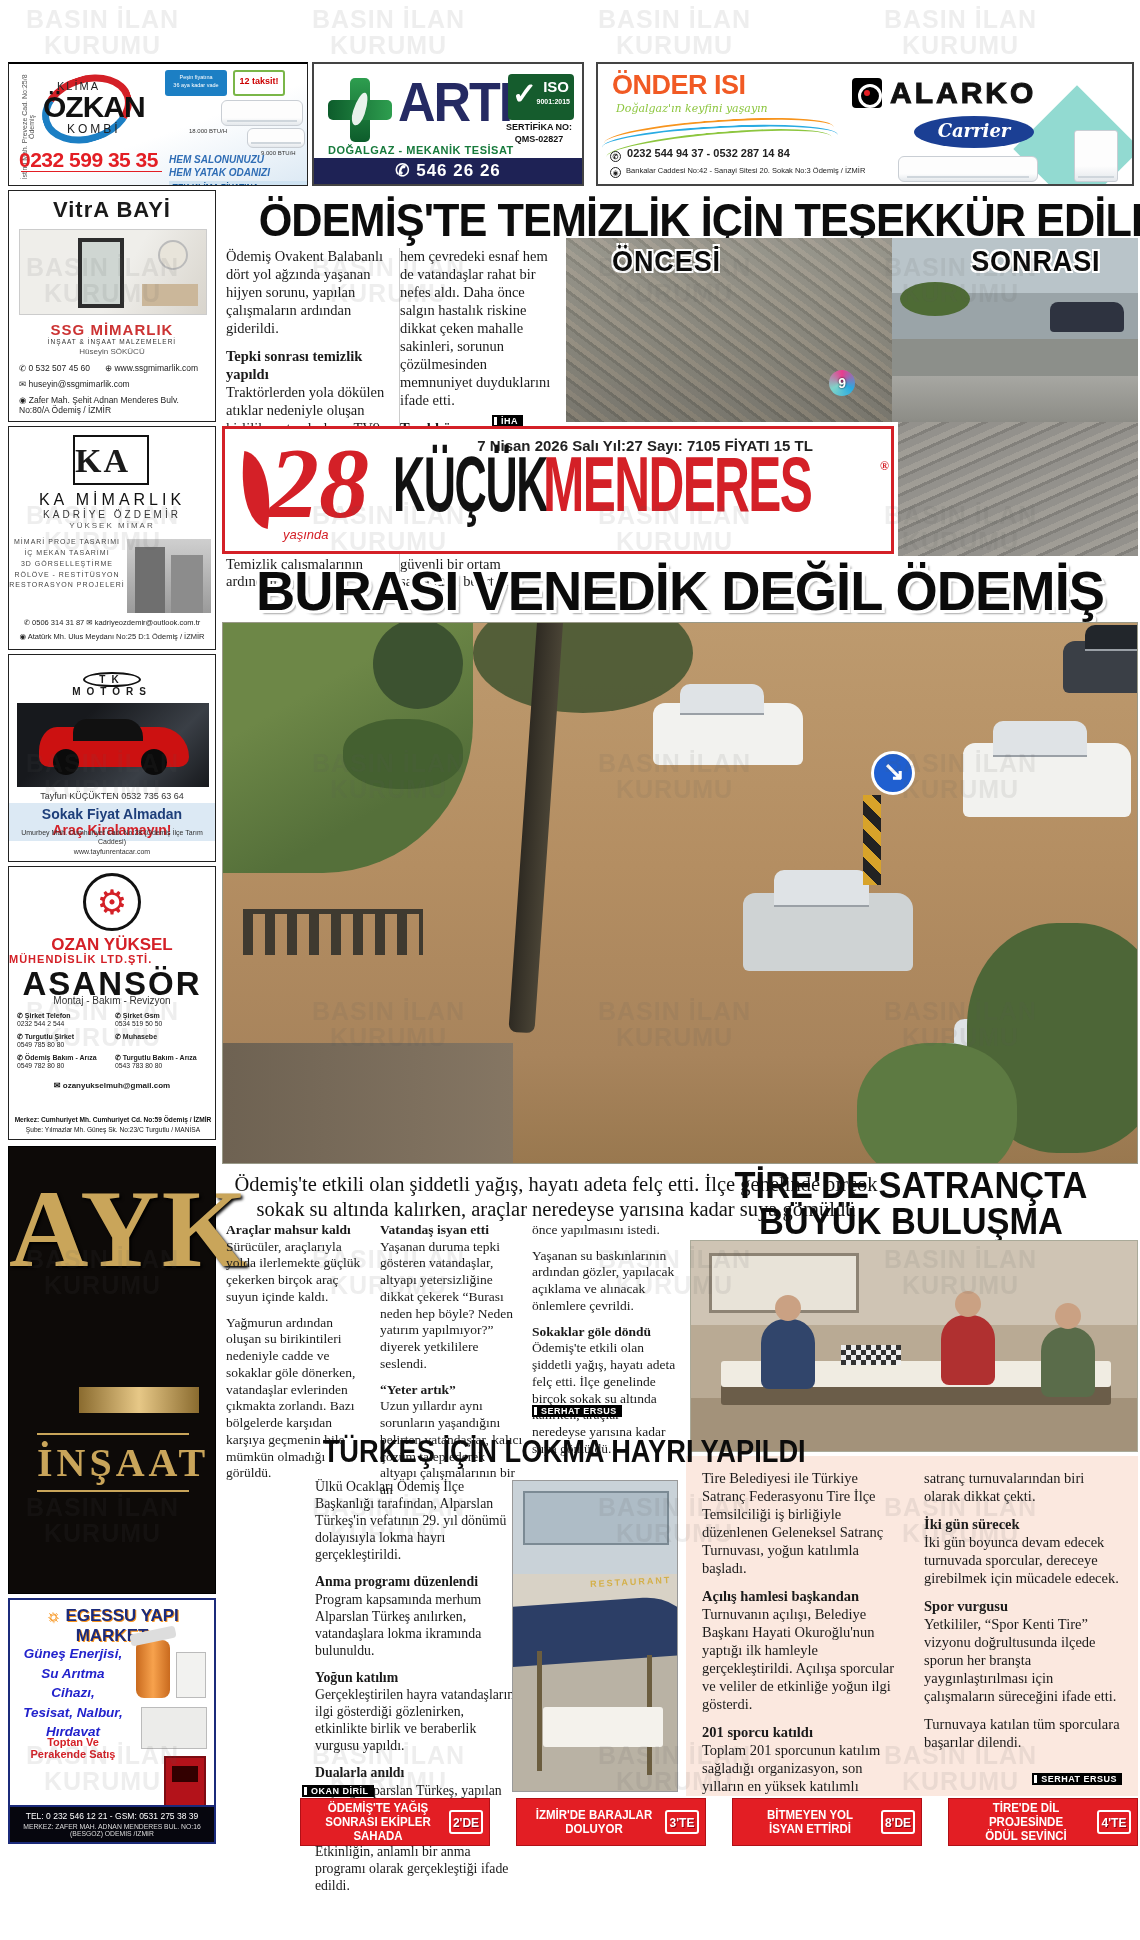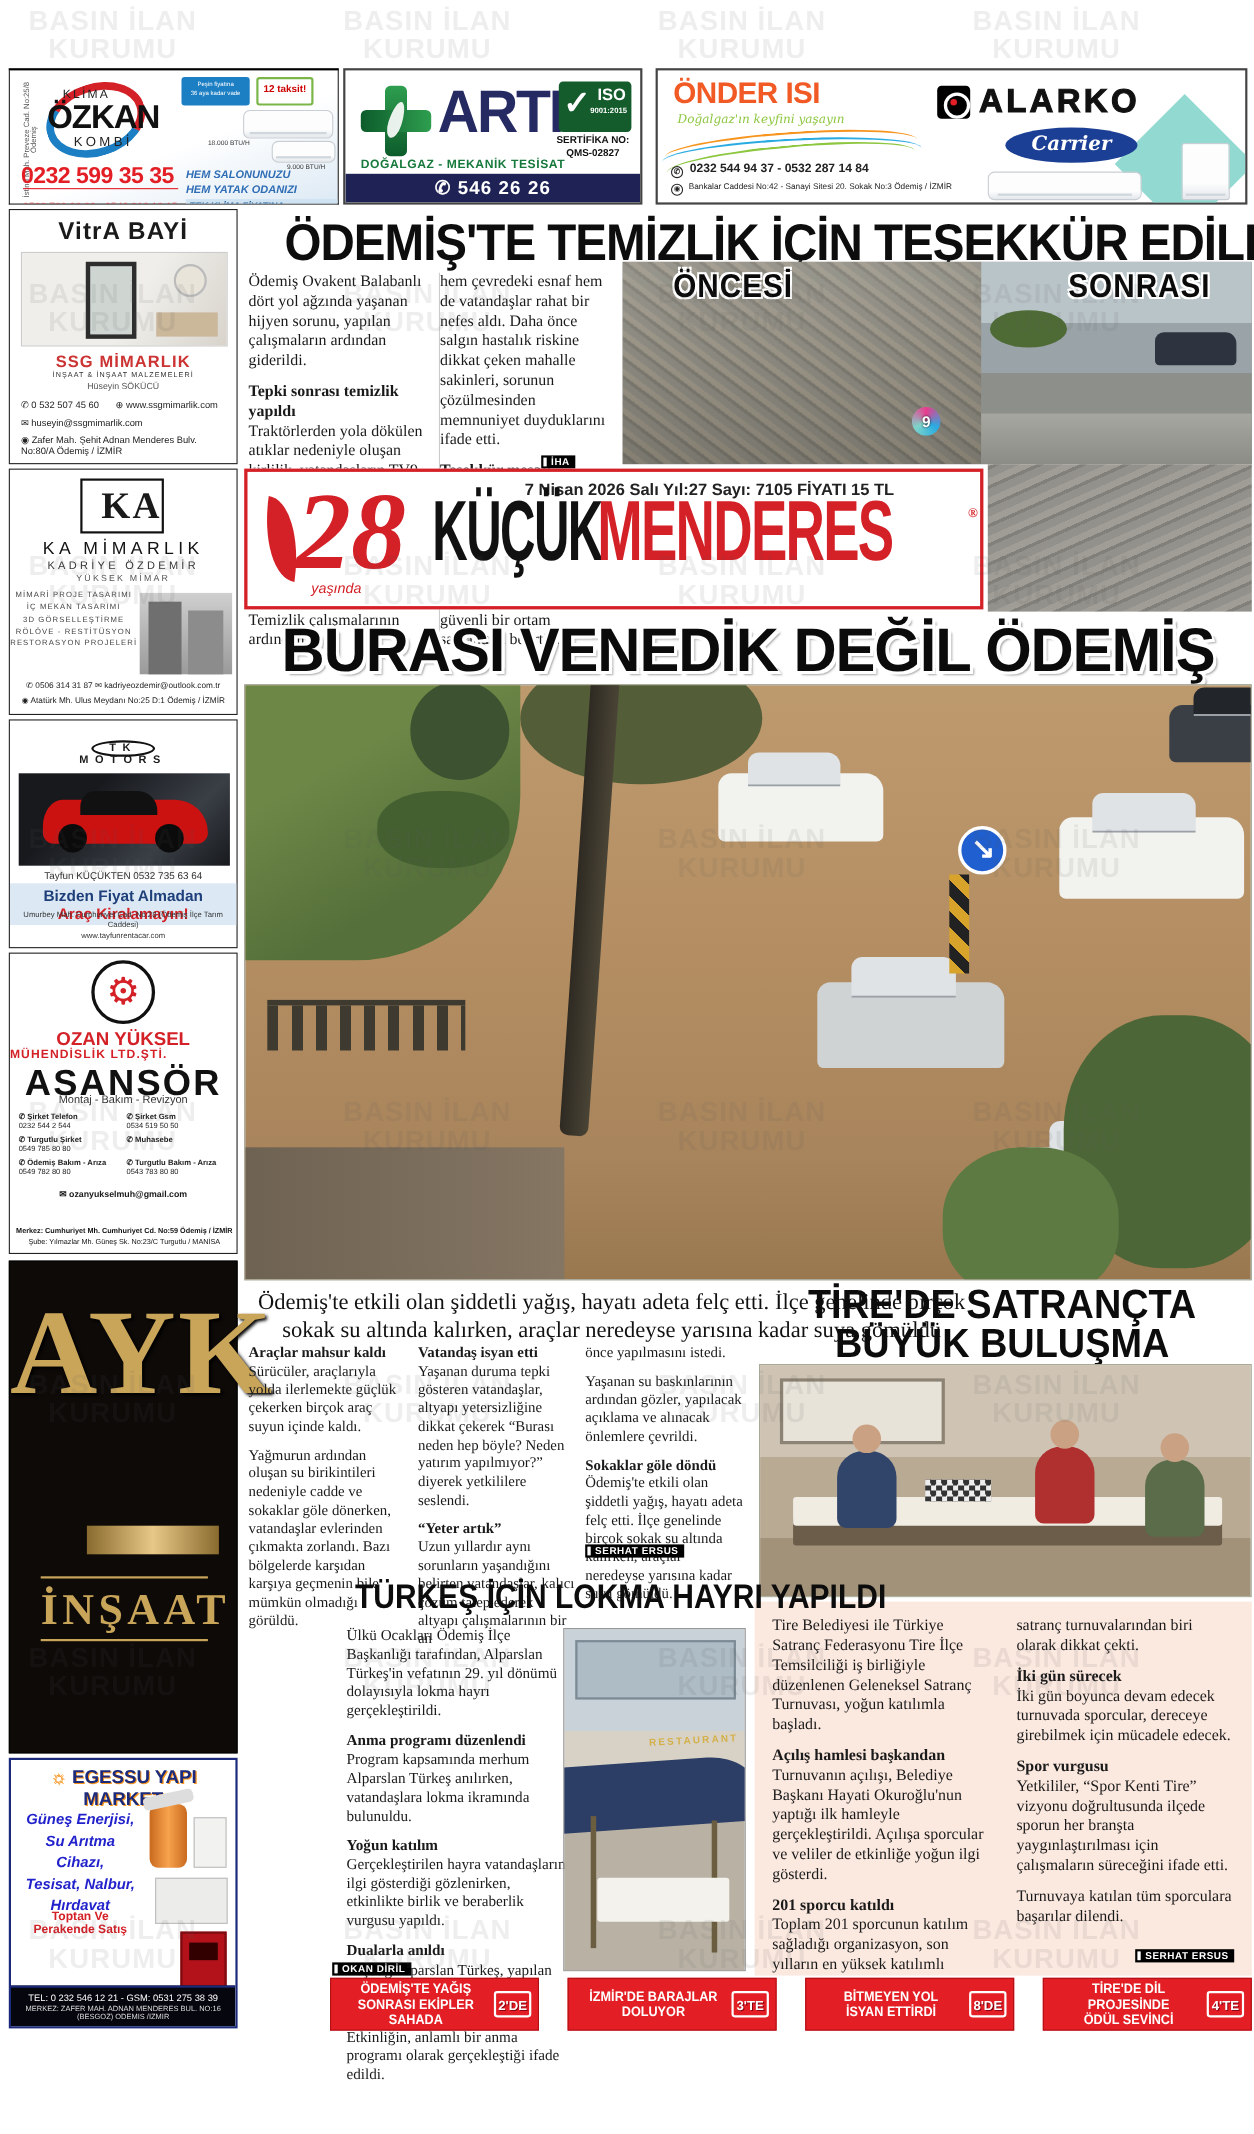--- a/index.html
+++ b/index.html
@@ -85,21 +85,21 @@
                  background:linear-gradient(120deg,#efeeea 55%,#d8d4cc 100%); border:1px solid #ccc;}
   .vitra-photo .frame { position:absolute; left:58px; top:8px; width:46px; height:70px; border:4px solid #2d2d2d; background:#cfd6d2;}
   .vitra-photo .mirror { position:absolute; right:18px; top:10px; width:30px; height:30px; border-radius:50%; background:#e8e4da; border:2px solid #bbb;}
   .vitra-photo .vanity { position:absolute; right:8px; bottom:8px; width:56px; height:22px; background:#cbb79a;}
   .ssg-name { position:absolute; left:0; top:130px; width:100%; text-align:center; color:#c33; font-family:"Liberation Sans",sans-serif; font-weight:bold; font-size:15px; letter-spacing:1px;}
   .ssg-sub { position:absolute; left:0; top:147px; width:100%; text-align:center; font-family:"Liberation Sans",sans-serif; font-size:6.5px; color:#333; letter-spacing:1px;}
   .ssg-person { position:absolute; left:0; top:156px; width:100%; text-align:center; font-family:"Liberation Sans",sans-serif; font-size:8px; color:#555;}
   .contact-line { position:absolute; left:10px; width:190px; font-family:"Liberation Sans",sans-serif; font-size:8.5px; color:#222; }
 
   .ka { left:8px; top:426px; width:208px; height:224px; }
-  .ka-mono { position:absolute; left:64px; top:8px; width:76px; height:50px; border:2px solid #111; text-align:right;
+  .ka-mono { position:absolute; left:64px; top:8px; width:76px; height:50px; border:2px solid #111; text-align:left;
              font-family:"Liberation Serif",serif; font-weight:bold; font-size:34px; line-height:48px; letter-spacing:2px;}
   .ka-name { position:absolute; top:64px; width:100%; text-align:center; font-family:"Liberation Sans",sans-serif; font-size:16px; letter-spacing:4px; color:#111;}
   .ka-person { position:absolute; top:82px; width:100%; text-align:center; font-family:"Liberation Sans",sans-serif; font-size:10px; letter-spacing:3px; color:#333;}
   .ka-title { position:absolute; top:94px; width:100%; text-align:center; font-family:"Liberation Sans",sans-serif; font-size:8px; letter-spacing:2px; color:#555;}
   .ka-serv { position:absolute; top:110px; width:100%; text-align:center; font-family:"Liberation Sans",sans-serif; font-size:7px; color:#444; line-height:1.55; letter-spacing:1px;}
   .ka-build { position:absolute; left:118px; top:112px; width:84px; height:74px; background:linear-gradient(180deg,#cfcfcf,#9a9a9a); }
   .ka-build::before { content:""; position:absolute; left:8px; top:8px; width:30px; height:66px; background:#6f6f6f; }
   .ka-build::after { content:""; position:absolute; left:44px; top:16px; width:32px; height:58px; background:#8c8c8c; }
   .ka-foot { position:absolute; left:0; bottom:22px; width:100%; text-align:center; font-family:"Liberation Sans",sans-serif; font-size:7.5px; color:#222;}
   .ka-foot2 { position:absolute; left:0; bottom:8px; width:100%; text-align:center; font-family:"Liberation Sans",sans-serif; font-size:7.5px; color:#222;}
@@ -428,21 +428,21 @@
 <div class="adbox tk">
   <div class="tk-logo">
     <span style="display:inline;border:2px solid #111;border-radius:50%;padding:0 14px;">TK</span>
     <span>MOTORS</span>
   </div>
   <div class="tk-photo">
       <div class="tk-car"></div>
     </div>
   <div class="tk-person">Tayfun KÜÇÜKTEN  0532 735 63 64</div>
   <div class="tk-slogan">
-    <span>Bizden Fiyat Almadan</span><br>
+    <span>Sokak Fiyat Almadan</span><br>
     <span class="red">Araç Kiralamayın!</span>
   </div>
   <div class="tk-adr">
     <span>Umurbey Mah. Cumhuriyet Cad. No:28 (Ödemiş İlçe Tarım Caddesi)</span><br>
     <span>www.tayfunrentacar.com</span>
   </div>
 </div>
 
 <div class="adbox ozan">
   <div class="ozan-gear">⚙</div>

